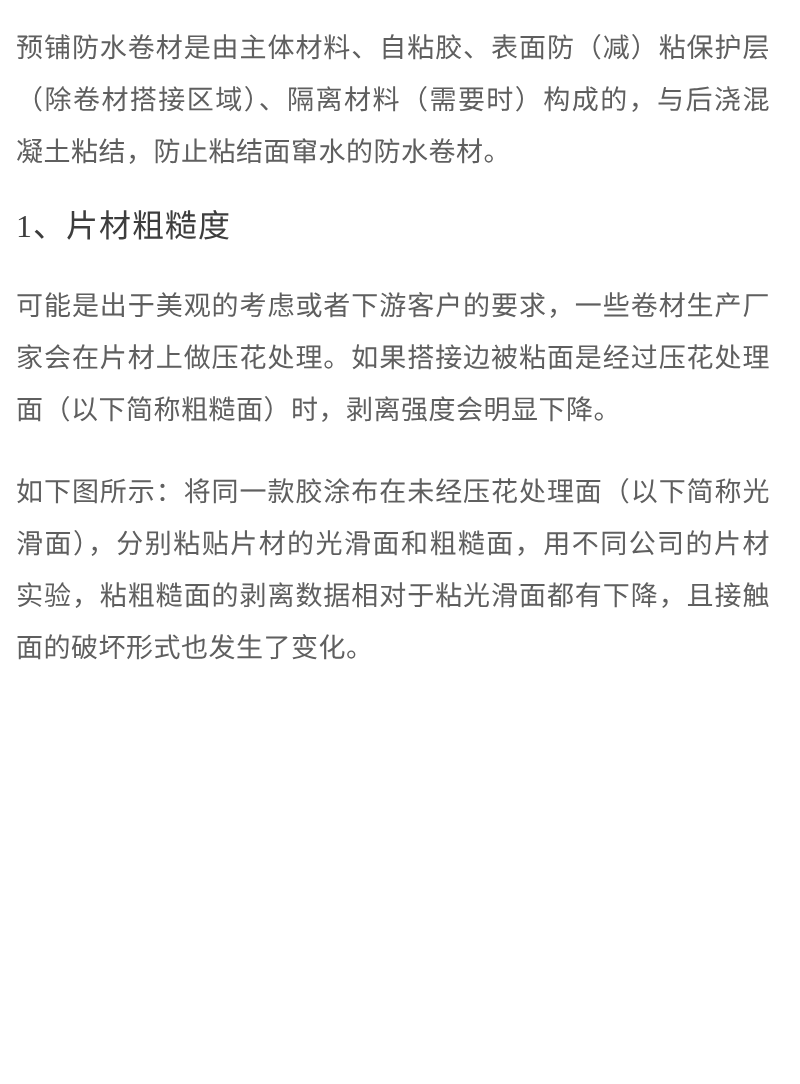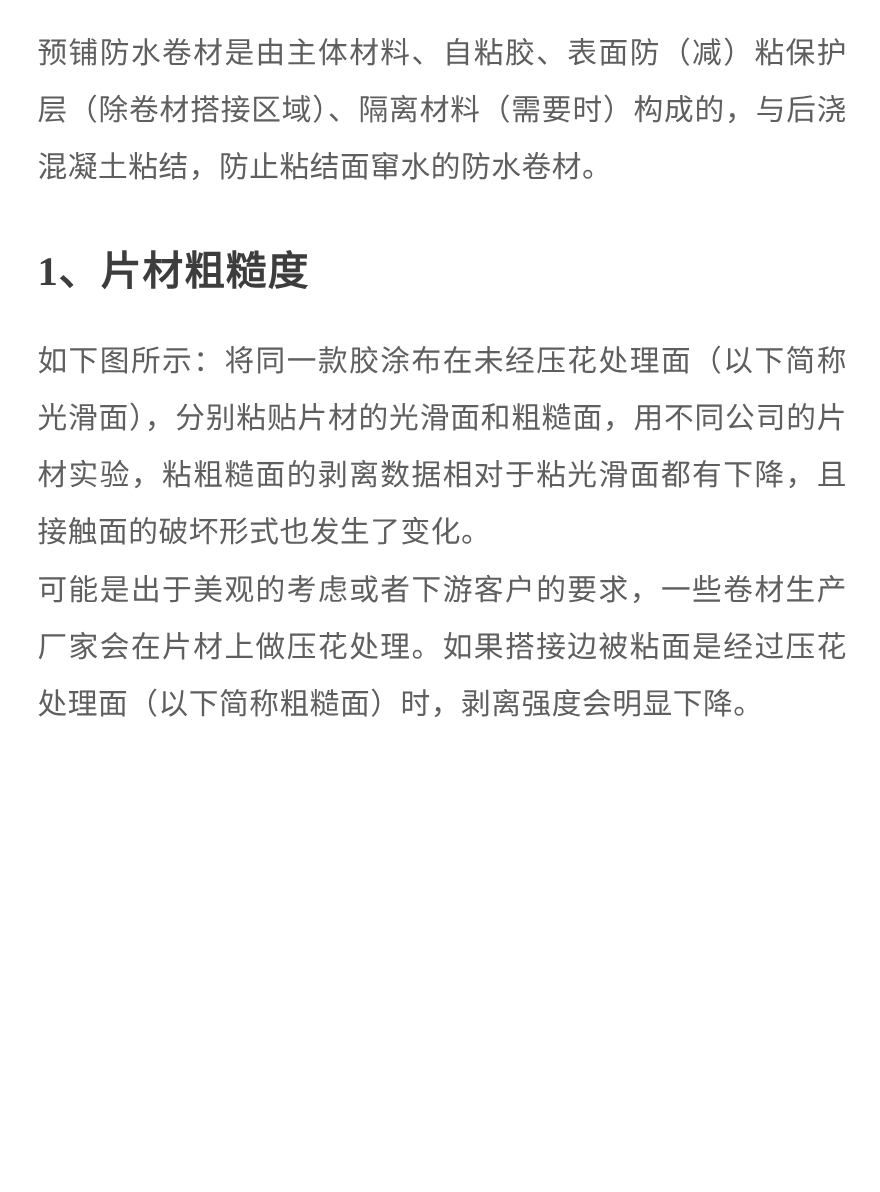--- a/index.html
+++ b/index.html
@@ -12,44 +12,44 @@
     width: 800px;
     min-height: 1084px;
     font-family: "Liberation Sans", "DejaVu Sans", sans-serif;
     color: #5b5b5b;
     -webkit-font-smoothing: antialiased;
   }
   .page {
     width: 800px;
     min-height: 1084px;
     box-sizing: border-box;
-    padding: 22px 30px 24px 34px;
+    padding: 22px 30px 24px 16px;
     background: #ffffff;
   }
   .para {
     font-size: 27px;
     line-height: 52px;
     color: #5f5f5f;
     letter-spacing: 0.5px;
     text-align: justify;
     text-justify: inter-ideograph;
     margin: 0;
   }
   .para + .para {
     margin-top: 0;
   }
   .para.spaced {
     margin-top: 30px;
   }
   .heading {
-    font-size: 37px;
+    font-size: 32px;
     line-height: 48px;
-    font-weight: bold;
+    font-weight: normal;
     color: #3d3d3d;
-    margin: 46px 0 30px 0;
+    margin: 24px 0 30px 0;
     letter-spacing: 1px;
     font-family: "Liberation Serif", "DejaVu Serif", serif;
   }
   .heading .num {
     font-family: "Liberation Serif", "DejaVu Serif", serif;
   }
   .block {
     margin: 0;
   }
 </style>
@@ -58,17 +58,17 @@
 
 <div class="page">
 
   <p class="para block">预铺防水卷材是由主体材料、自粘胶、表面防（减）粘保护层（除卷材搭接区域）、隔离材料（需要时）构成的，与后浇混凝土粘结，防止粘结面窜水的防水卷材。</p>
 
 
   <h2 class="heading">
     <span class="num">1、</span><span>片材粗糙度</span>
   </h2>
 
+  <p class="para block">可能是出于美观的考虑或者下游客户的要求，一些卷材生产厂家会在片材上做压花处理。如果搭接边被粘面是经过压花处理面（以下简称粗糙面）时，剥离强度会明显下降。</p>
+
   <p class="para block spaced">如下图所示：将同一款胶涂布在未经压花处理面（以下简称光滑面），分别粘贴片材的光滑面和粗糙面，用不同公司的片材实验，粘粗糙面的剥离数据相对于粘光滑面都有下降，且接触面的破坏形式也发生了变化。</p>
-
-  <p class="para block">可能是出于美观的考虑或者下游客户的要求，一些卷材生产厂家会在片材上做压花处理。如果搭接边被粘面是经过压花处理面（以下简称粗糙面）时，剥离强度会明显下降。</p>
 
 </div>
 
 </body></html>

